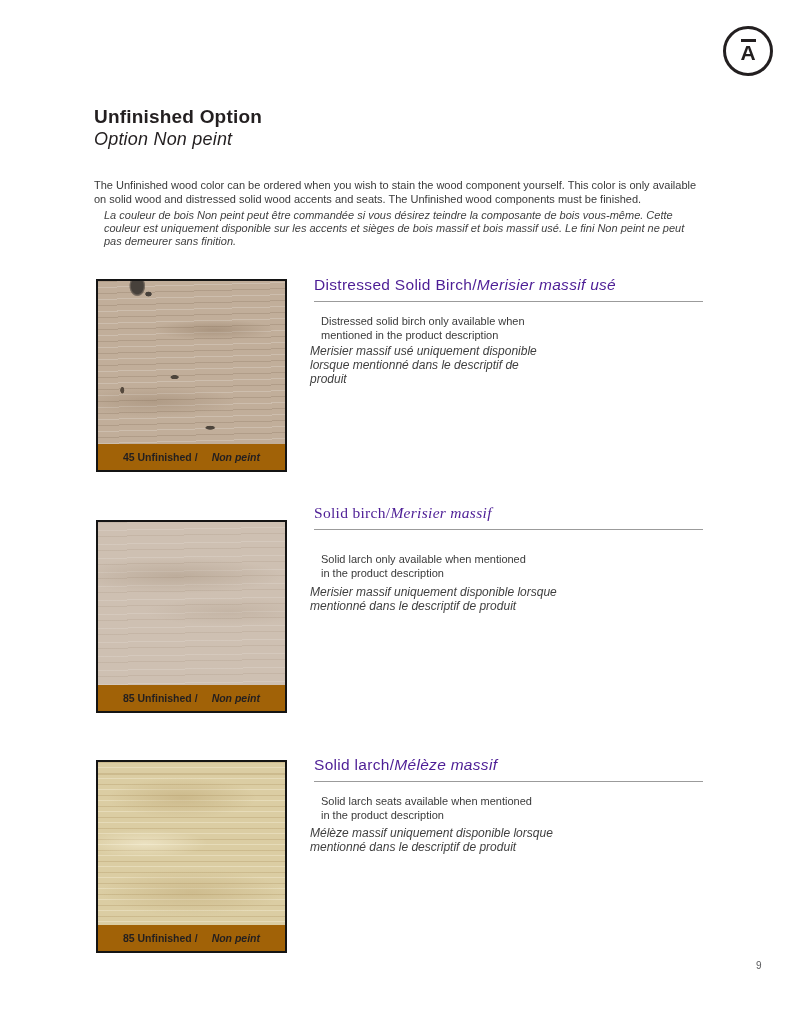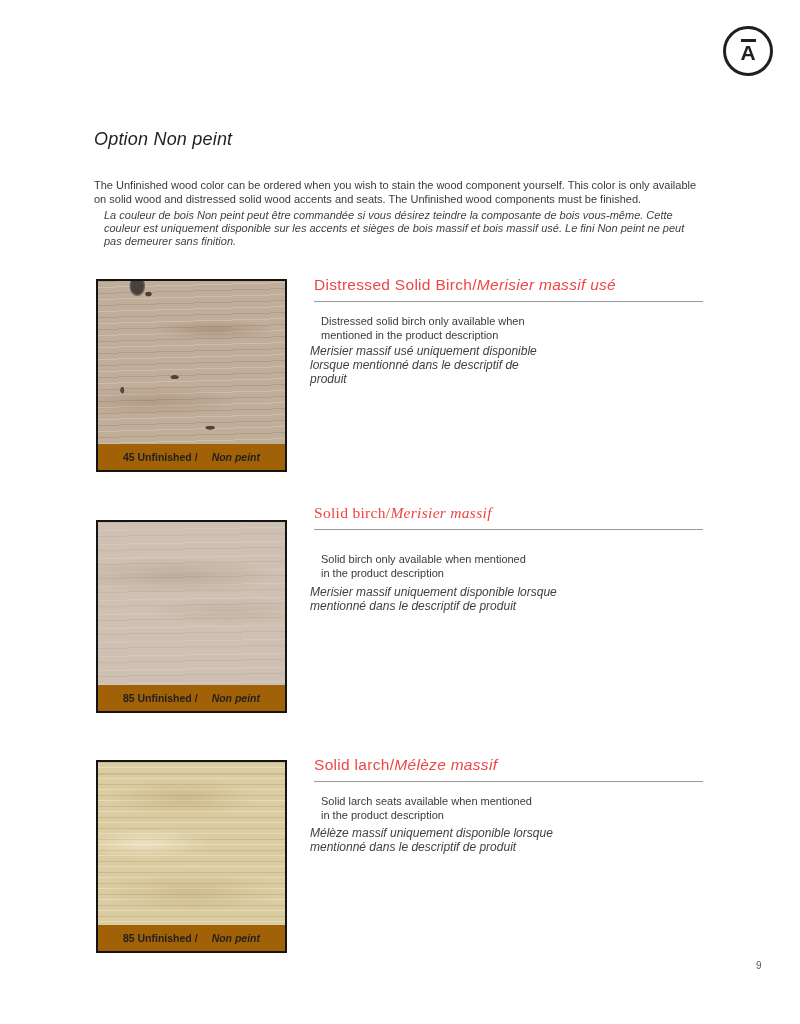--- a/index.html
+++ b/index.html
@@ -80,21 +80,21 @@
       radial-gradient(ellipse 130px 34px at 50% 80%, rgba(176,149,96,.30), transparent 70%),
       radial-gradient(ellipse 90px 20px at 25% 50%, rgba(255,250,230,.45), transparent 70%),
       repeating-linear-gradient(180deg,
         rgba(170,143,92,.30) 0 1.5px, transparent 1.5px 5px,
         rgba(255,252,236,.30) 5px 6px, transparent 6px 11px);
   }
 
   
   .sec-head{
     position:absolute;left:314px;width:389px;
-    font-size:15.5px;font-weight:normal;color:#ef4444;letter-spacing:.3px;
+    font-size:15.5px;font-weight:normal;color:#4c1d95;letter-spacing:.3px;
     border-bottom:1px solid #9b9b9b;padding-bottom:7px;white-space:pre;
   }
   .sec-head .fr{font-style:italic;}
   .sec-desc-en{
     position:absolute;left:321px;width:250px;
     font-size:11px;line-height:14px;color:#3a3a3a;white-space:pre-line;
   }
   .sec-desc-fr{
     position:absolute;left:310px;width:250px;
     font-size:12px;line-height:14px;font-style:italic;color:#3f3f3f;white-space:pre-line;
@@ -107,20 +107,21 @@
 </head>
 <body>
 
 <div class="page">
 
   <div class="logo">
     <div class="bar"></div>
     <div class="letter">A</div>
   </div>
 
+  <div class="title-en">Unfinished Option</div>
   <div class="title-fr">Option Non peint</div>
 
   <div class="intro-en">The Unfinished wood color can be ordered when you wish to stain the wood component yourself. This color is only available
 on solid wood and distressed solid wood accents and seats. The Unfinished wood components must be finished.</div>
   <div class="intro-fr">La couleur de bois Non peint peut être commandée si vous désirez teindre la composante de bois vous-même. Cette
 couleur est uniquement disponible sur les accents et sièges de bois massif et bois massif usé.  Le fini Non peint ne peut
 pas demeurer sans finition.</div>
 
   <div class="swatch" style="top:279px;">
     <div class="wood wood-distressed"></div>
@@ -131,21 +132,21 @@
 mentioned in the product description</div>
   <div class="sec-desc-fr" style="top:344px;">Merisier massif usé uniquement disponible
 lorsque mentionné dans le descriptif de
 produit</div>
 
   <div class="swatch" style="top:520px;">
     <div class="wood wood-birch"></div>
     <div class="label"><span>85 Unfinished /</span><span class="fr">Non peint</span></div>
   </div>
   <div class="sec-head" style="top:504px;font-family:Liberation Serif, serif;"><span>Solid birch</span><span>/</span><span class="fr">Merisier massif</span></div>
-  <div class="sec-desc-en" style="top:552px;">Solid birch only available when mentioned
+  <div class="sec-desc-en" style="top:552px;">Solid larch only available when mentioned
 in the product description</div>
   <div class="sec-desc-fr" style="top:585px;">Merisier massif uniquement disponible lorsque
 mentionné dans le descriptif de produit</div>
 
   <div class="swatch" style="top:760px;">
     <div class="wood wood-larch"></div>
     <div class="label"><span>85 Unfinished /</span><span class="fr">Non peint</span></div>
   </div>
   <div class="sec-head" style="top:756px;"><span>Solid larch</span><span>/</span><span class="fr">Mélèze massif</span></div>
   <div class="sec-desc-en" style="top:794px;">Solid larch seats available when mentioned

